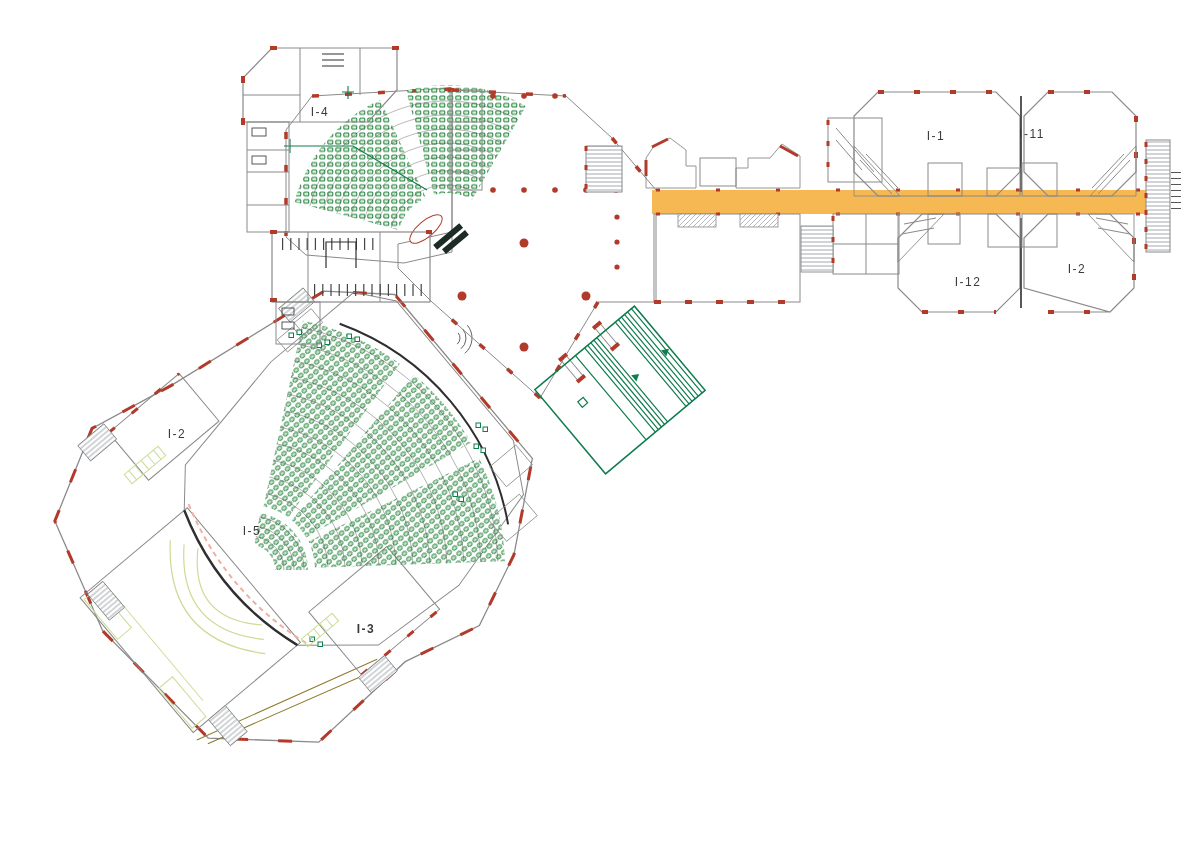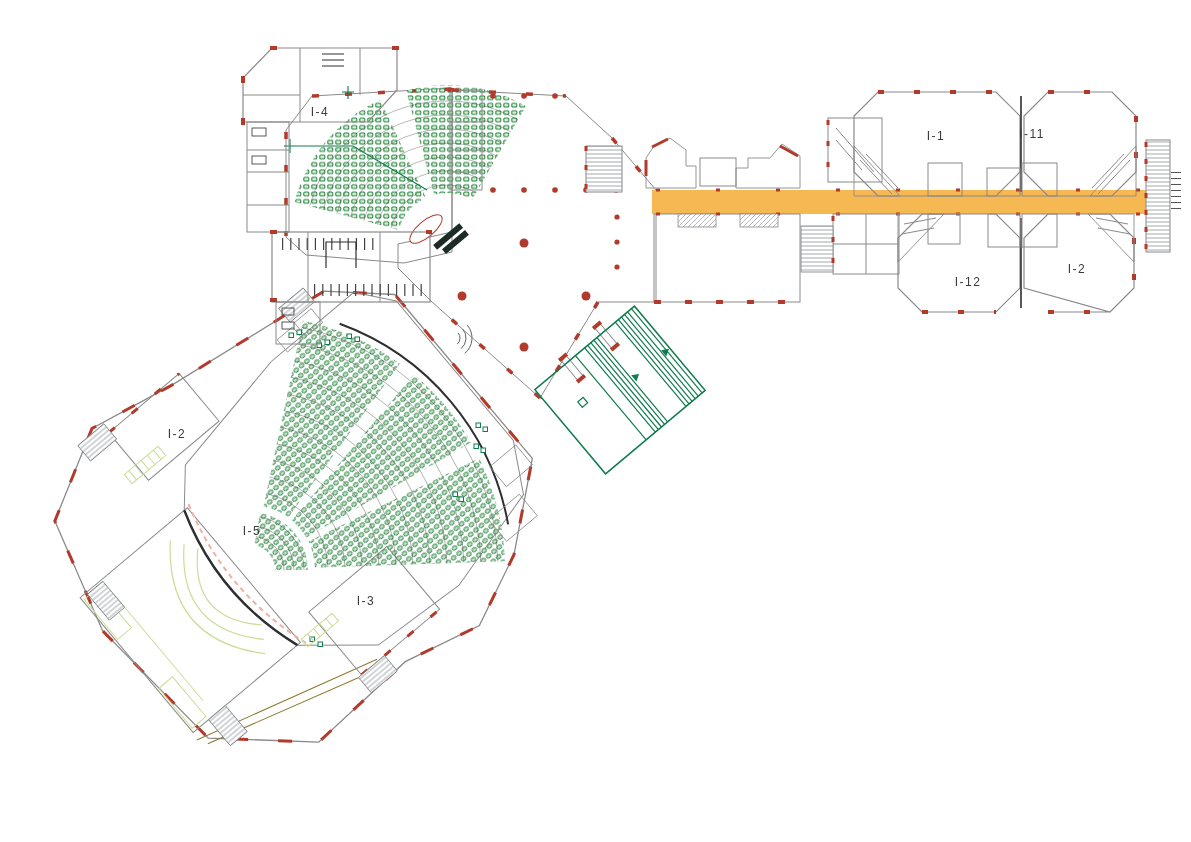--- a/index.html
+++ b/index.html
@@ -302,20 +302,20 @@
     <rect class="rdF" x="270" y="230" width="7" height="4"></rect>
         <rect class="rdF" x="426" y="230" width="6" height="4"></rect>
     <rect class="rdF" x="270" y="298" width="7" height="4"></rect>
   </g>
 
 </svg>
 
 <div id="labels">
       <div class="room-label" style="left: 252px; top: 531px;">I-5</div>
       <div class="room-label" style="left: 177px; top: 434px;">I-2</div>
-      <div class="room-label" style="left: 366px; top: 601px;">I-3</div>
+      <div class="room-label" style="left: 366px; top: 629px; font-weight: bold;">I-3</div>
       <div class="room-label" style="left: 320px; top: 112px;">I-4</div>
       <div class="room-label" style="left: 936px; top: 136px;">I-1</div>
       <div class="room-label" style="left: 1032px; top: 134px;">I-11</div>
       <div class="room-label" style="left: 968px; top: 282px; text-align: center;">I-12</div>
       <div class="room-label" style="left: 1077px; top: 269px;">I-2</div>
     </div>
 </div>
 
 </body></html>

